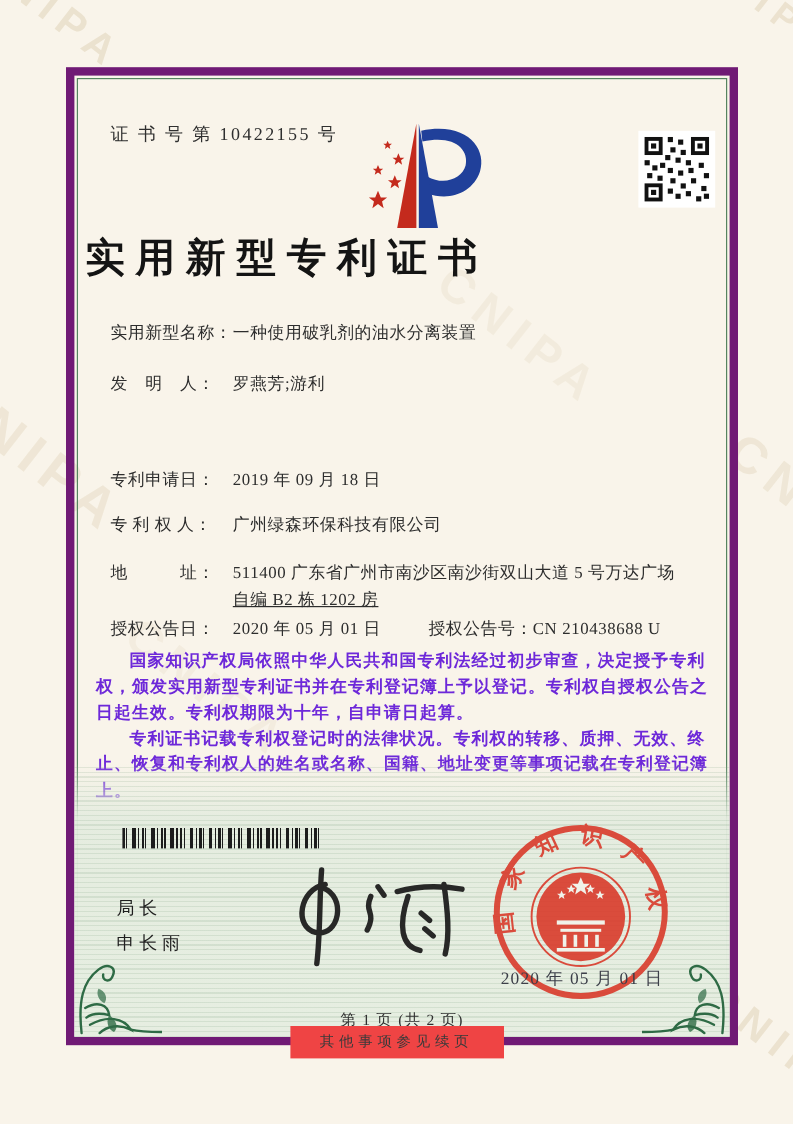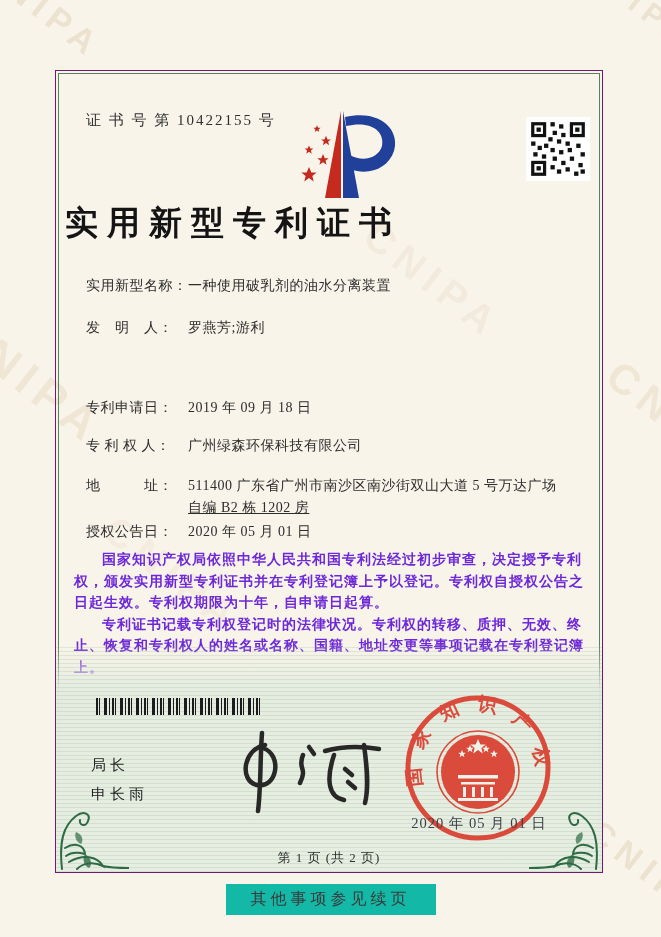--- a/index.html
+++ b/index.html
@@ -16,22 +16,22 @@
   }
   .w1 { left:-30px; top:-12px; font-size:34px; }
   .w2 { left:572px; top:-14px; font-size:30px; }
   .w3 { left:-62px; top:352px; font-size:46px; opacity:.55; }
   .w4 { left:594px; top:398px; font-size:42px; opacity:.55; }
   .w5 { left:578px; top:852px; font-size:34px; }
   .w6 { left:352px; top:258px; font-size:40px; opacity:.35; }
   .w7 { left:92px;  top:552px; font-size:40px; opacity:.3; }
   
   .frame {
-    position:absolute; z-index:2; left:55px; top:70px; width:546px; height:801px;
-    border:1px solid #701a75;
+    position:absolute; z-index:2; left:55px; top:56px; width:546px; height:801px;
+    border:7px solid #701a75;
   }
   .frame-inner { position:absolute; inset:2px; border:1px solid #55835f; pointer-events:none; }
   
   .cert-no {
     position:absolute; left:30px; top:40px; font-size:15px; color:#2f2f2f; letter-spacing:2px;
   }
   .logo { position:absolute; left:228px; top:34px; width:116px; height:98px; }
   .qr { position:absolute; left:470px; top:46px; width:58px; height:58px; background:#fff; padding:3px; }
   .title {
     position:absolute; left:0; width:100%; top:130px; 
@@ -81,22 +81,22 @@
   }
   .page-info {
     position:absolute; left:0; width:100%; top:205px; text-align:center;
     font-size:13px; color:#2f2f2f; letter-spacing:1px;font-family:Liberation Serif, serif;
   }
   .ornament { position:absolute; bottom:2px; width:72px; height:76px; }
   .orn-left { left:1px; }
   .orn-right { right:1px; transform:scaleX(-1); }
   
   .note {
-    position:absolute; z-index:3; left:50%; top:884px; transform:translateX(-50%);
-    background:#14b8a6; padding:5px 25px; font-size:16px; color:#3a3a3a; letter-spacing:4px; white-space:nowrap;
+    position:absolute; z-index:3; left:50%; top:855px; transform:translateX(-50%);
+    background:#ef4444; padding:5px 25px; font-size:12px; color:#3a3a3a; letter-spacing:4px; white-space:nowrap;
   }
 </style>
 </head>
 <body>
 
 <div class="page">
 
   <div class="watermark w1">CNIPA</div>
   <div class="watermark w2">CNIPA</div>
   <div class="watermark w3">CNIPA</div>
@@ -178,20 +178,21 @@
     </div>
     <div class="field f-patentee">
       <span class="lbl">专 利 权 人：</span><span>广州绿森环保科技有限公司</span>
     </div>
     <div class="field f-address">
       <span class="lbl">地　　　址：</span><span>511400 广东省广州市南沙区南沙街双山大道 5 号万达广场</span>
       <span class="addr2">自编 B2 栋 1202 房</span>
     </div>
     <div class="field f-grant">
       <span><span class="lbl">授权公告日：</span><span>2020 年 05 月 01 日</span></span>
+      <span class="pair2"><span>授权公告号：</span><span>CN 210438688 U</span></span>
     </div>
 
     <div class="paras">
       <p>国家知识产权局依照中华人民共和国专利法经过初步审查，决定授予专利权，颁发实用新型专利证书并在专利登记簿上予以登记。专利权自授权公告之日起生效。专利权期限为十年，自申请日起算。</p>
       <p>专利证书记载专利权登记时的法律状况。专利权的转移、质押、无效、终止、恢复和专利权人的姓名或名称、国籍、地址变更等事项记载在专利登记簿上。</p>
     </div>
 
     <div class="band">
       <div class="barcode"></div>
 

